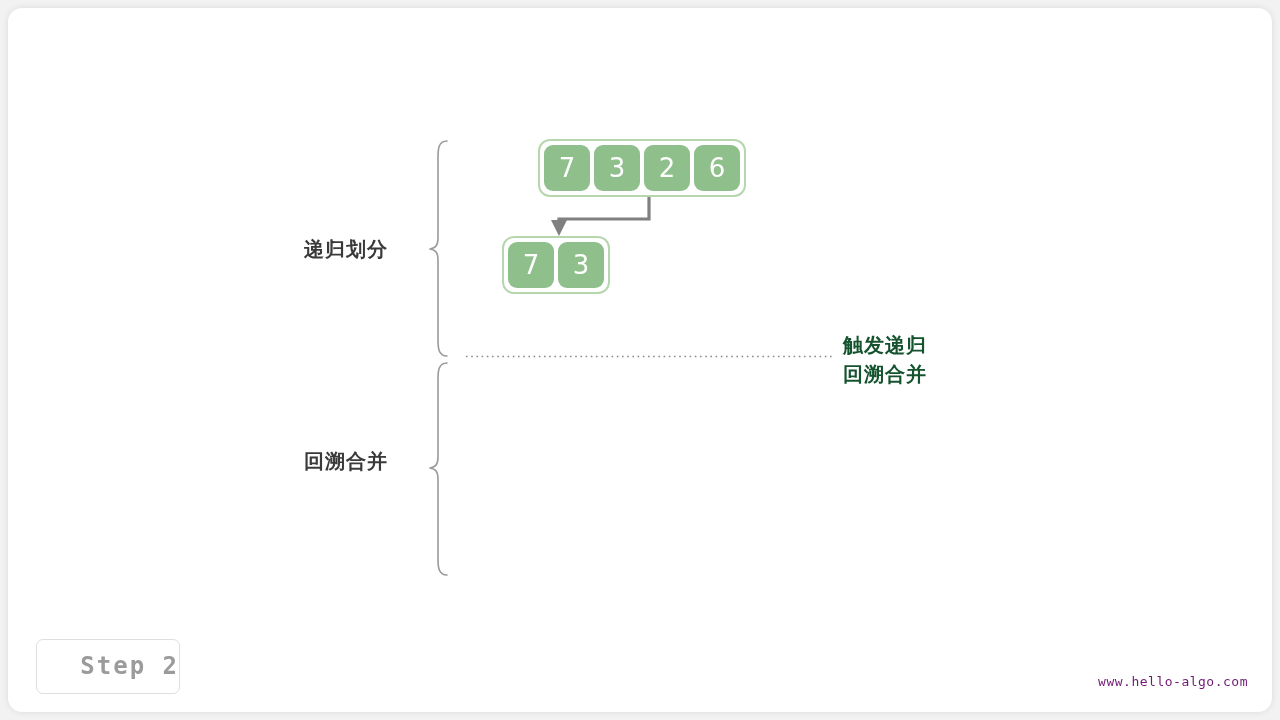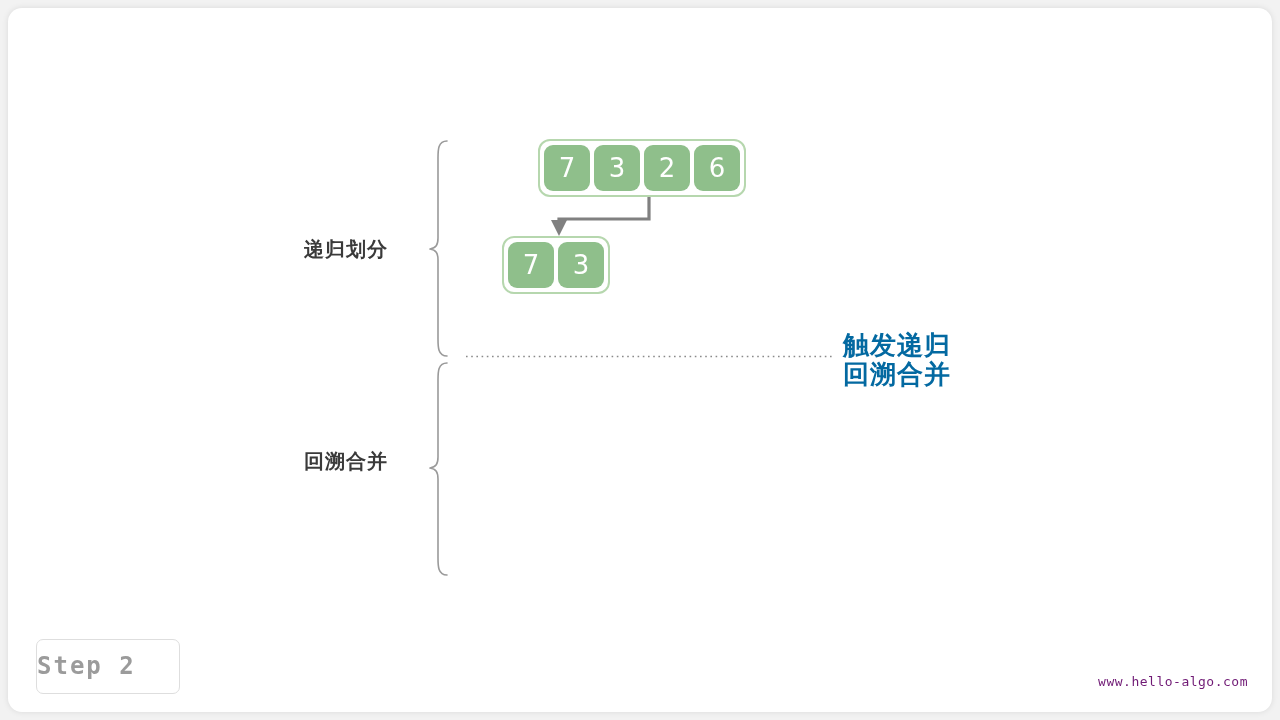--- a/index.html
+++ b/index.html
@@ -73,23 +73,23 @@
     white-space: nowrap;
   }
   #label-divide { left: 304px; top: 236px; }
   #label-merge  { left: 304px; top: 448px; }
 
   
   #note-terminate {
     position: absolute;
     left: 843px;
     top: 331px;
-    font-size: 26px;
+    font-size: 20px;
     font-weight: bold;
-    color: #0369a1;
+    color: #14532d;
     letter-spacing: 1px;
     line-height: 29px;
     white-space: nowrap;
   }
 
   
   #step-badge {
     position: absolute;
     left: 36px;
     top: 639px;
@@ -97,21 +97,21 @@
     height: 55px;
     box-sizing: border-box;
     border: 1px solid #dedede;
     border-radius: 7px;
     background: #ffffff;
     color: #9b9b9b;
     font-family: "DejaVu Sans Mono", "Liberation Mono", monospace;
     font-size: 24px;
     font-weight: bold;
     line-height: 53px;
-    text-align: left;
+    text-align: right;
     letter-spacing: 2px;
   }
 
   
   #watermark {
     position: absolute;
     right: 32px;
     top: 674px;
     color: #701a75;
     font-family: "DejaVu Sans Mono", "Liberation Mono", monospace;

